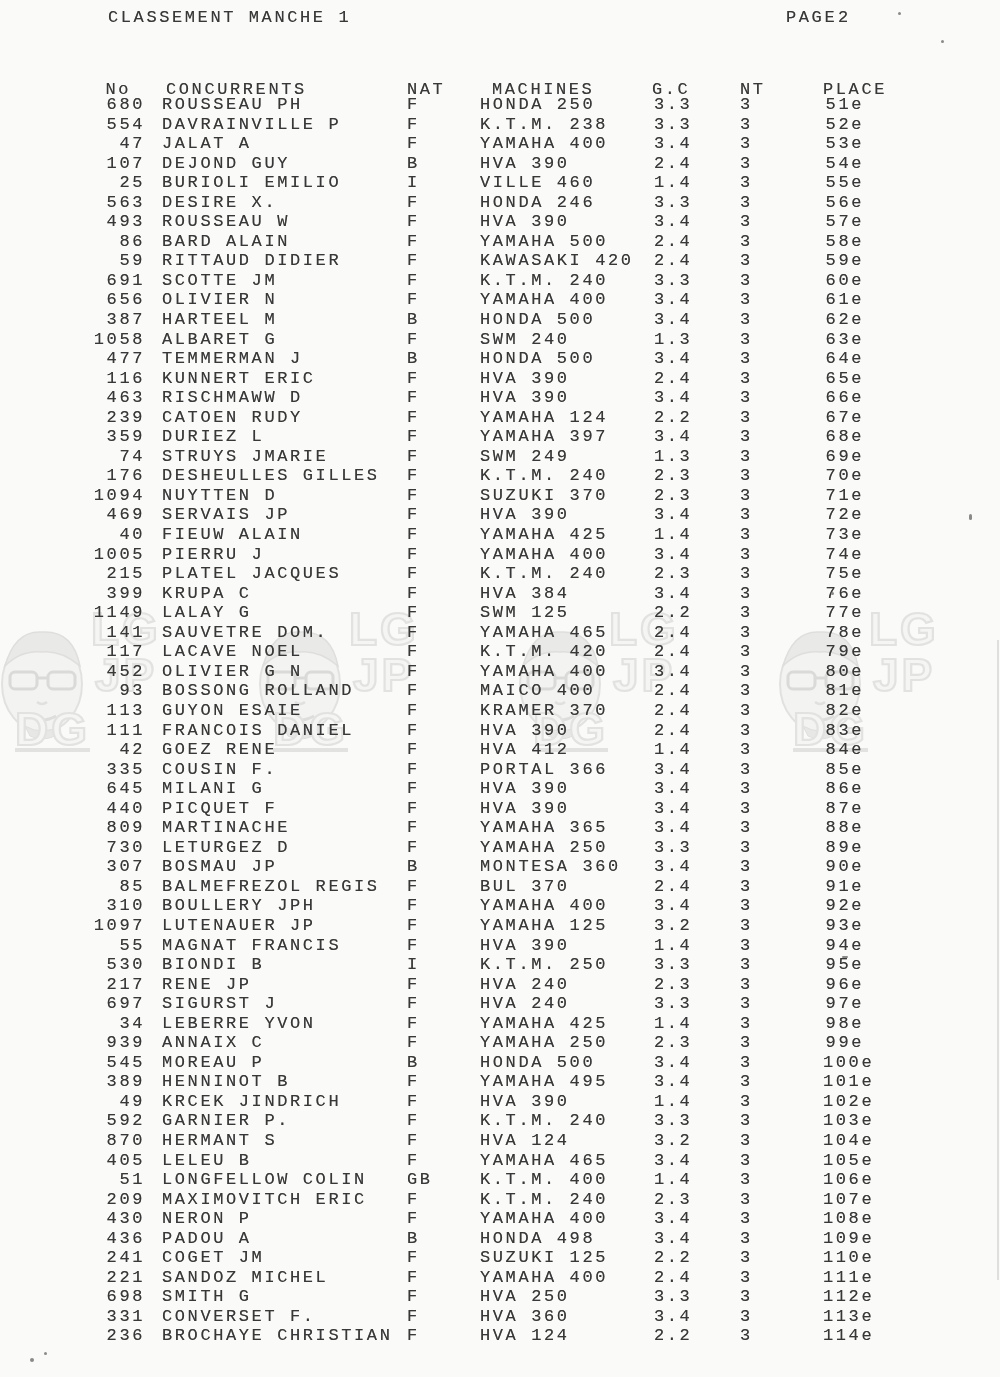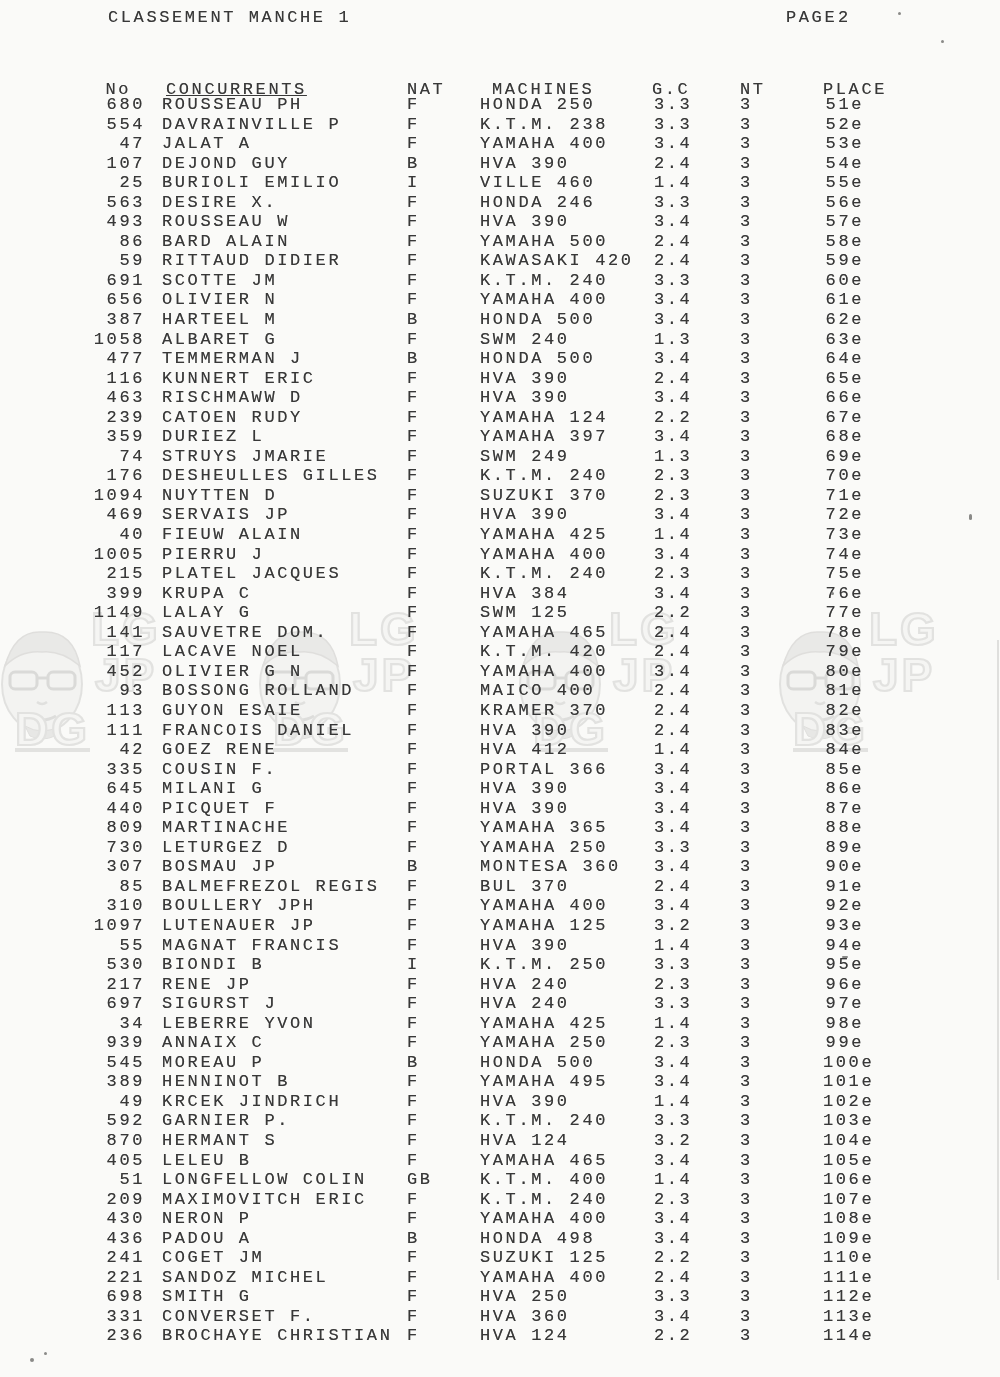--- a/index.html
+++ b/index.html
@@ -26,21 +26,21 @@
   .table{position:absolute;left:60px;top:52px;width:880px;z-index:2;}
   .hdr{display:grid;grid-template-columns:85px 262px 73px 172px 88px 83px 117px;height:20px;margin-top:28px;}
   .rows{position:absolute;left:0;top:43px;width:880px;}
   .row{display:grid;grid-template-columns:85px 262px 73px 172px 88px 83px 117px;height:19.56px;line-height:19.56px;}
   .c-no{text-align:right;}
   .c-name{padding-left:17px;}
   .c-gc{padding-left:2px;}
   .c-nt{padding-left:0;}
   .c-place{text-align:right;padding-right:76px;}
   .hdr .c-no{padding-right:14px;}
-  .hdr .c-name{padding-left:21px;text-decoration:underline;}
+  .hdr .c-name{padding-left:21px;}
   .hdr .c-machine{padding-left:12px;}
   .hdr .c-gc{padding-left:0;}
   .hdr .c-place{padding-right:76px;}
 
   
   .watermark{position:absolute;left:0;top:610px;width:1000px;height:168px;z-index:1;opacity:.6;overflow:hidden;pointer-events:none;}
   .wm-unit{position:absolute;top:0;width:260px;height:168px;}
   .wm-letter{
     position:absolute;
     font-family:"Liberation Sans","DejaVu Sans",sans-serif;

